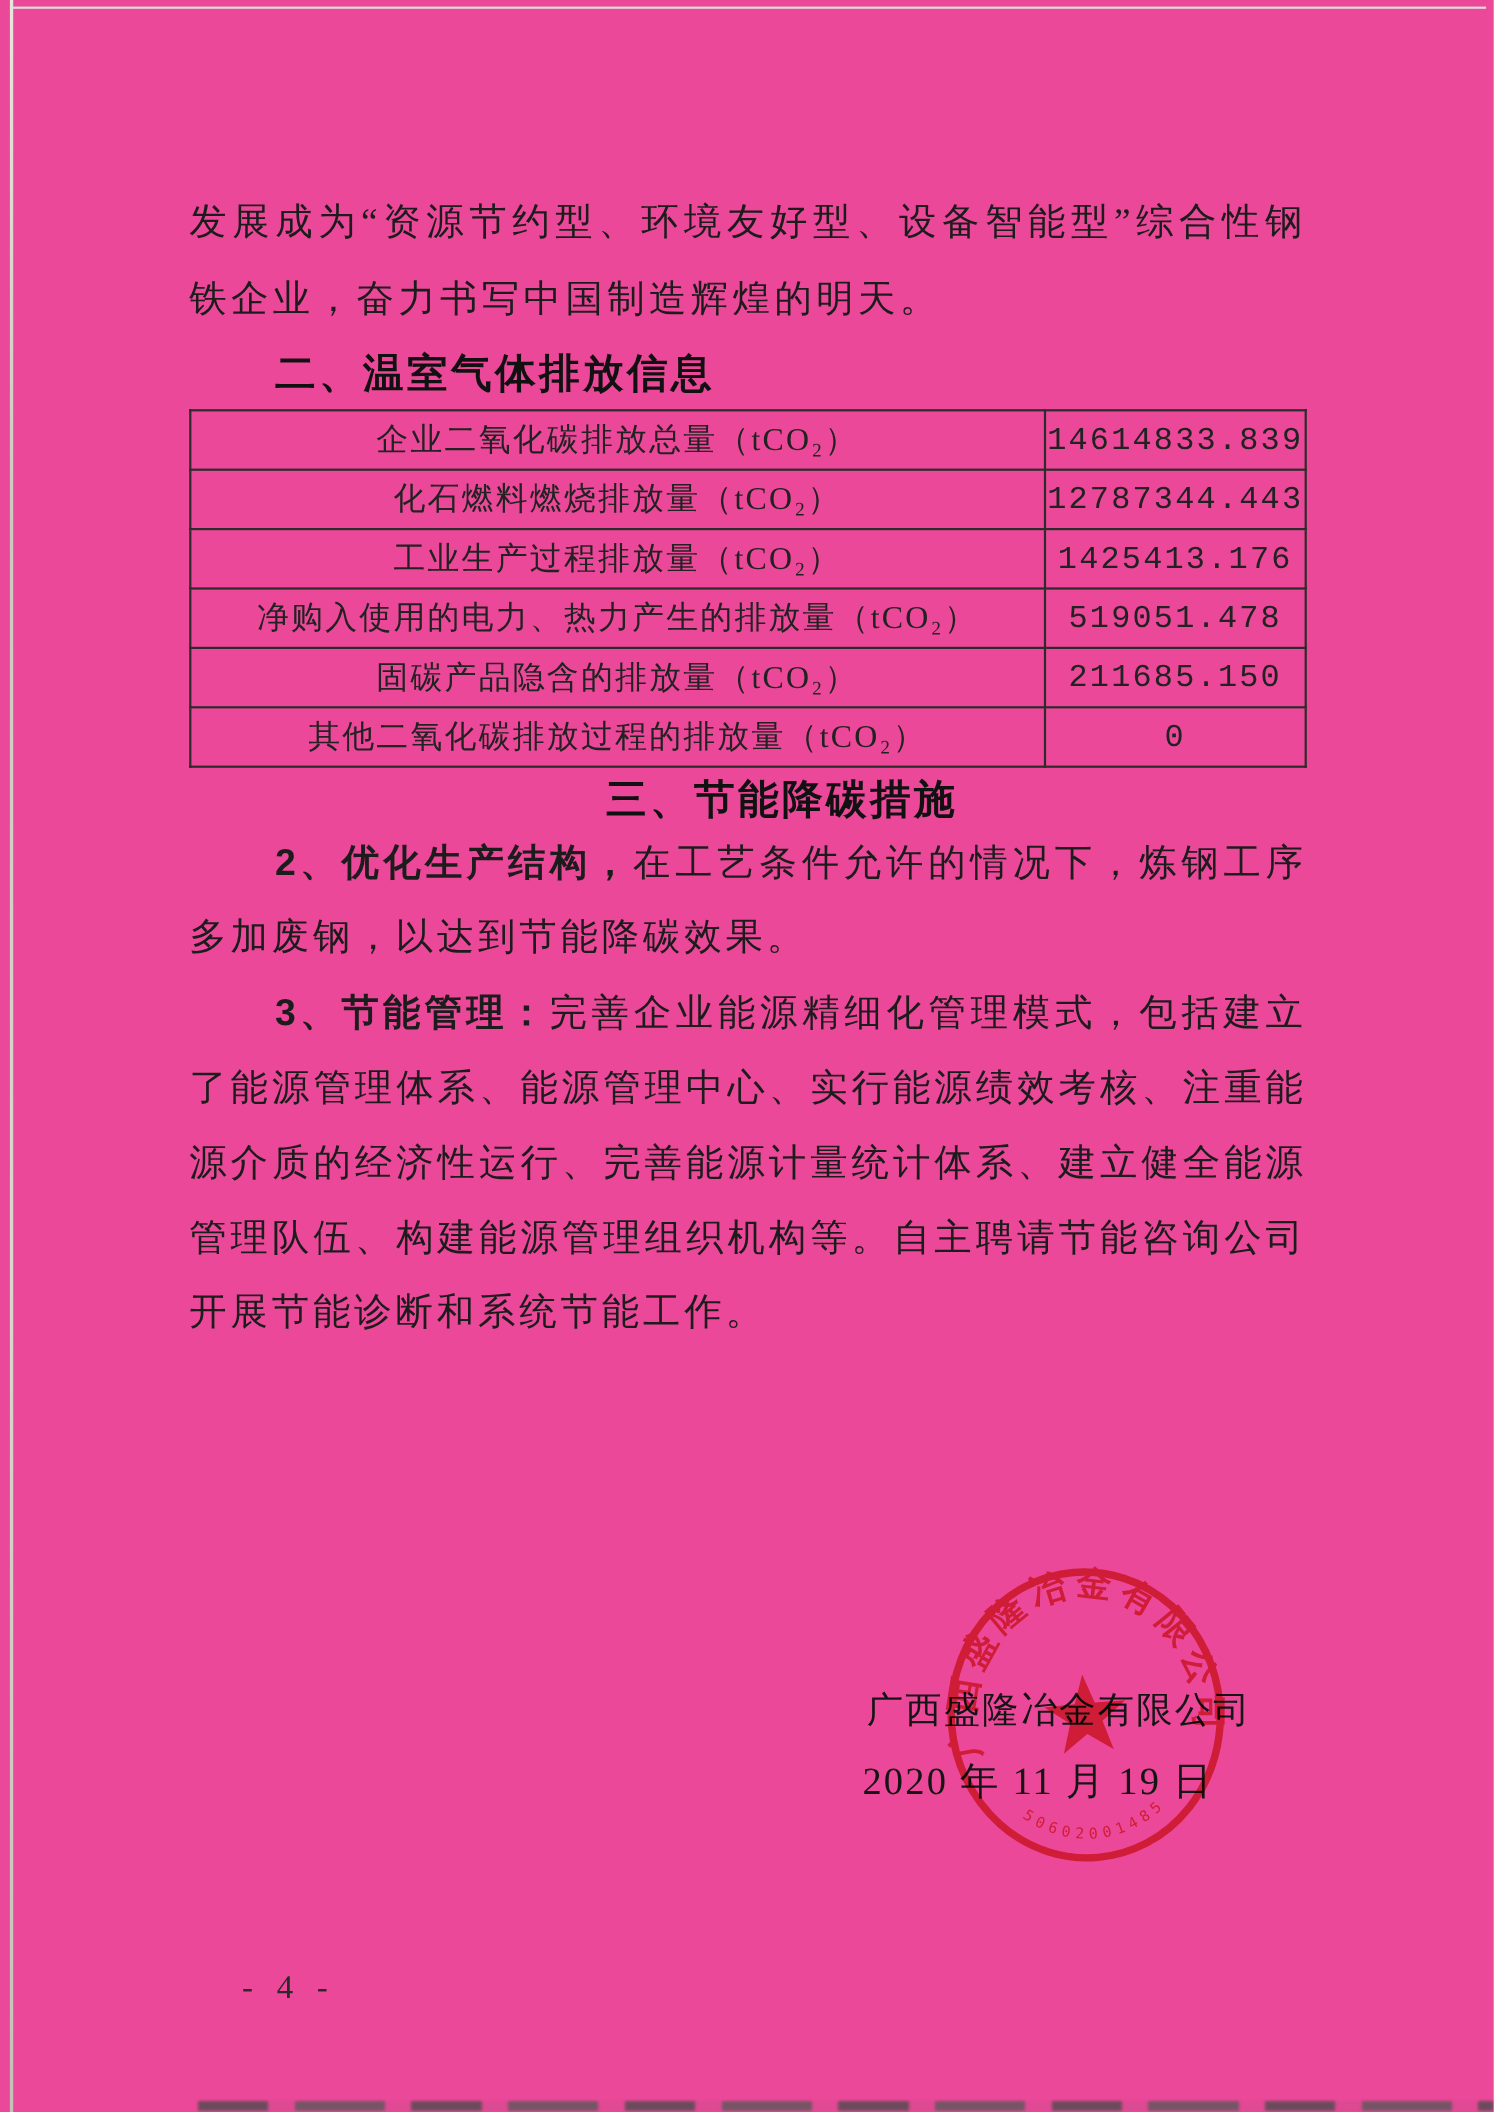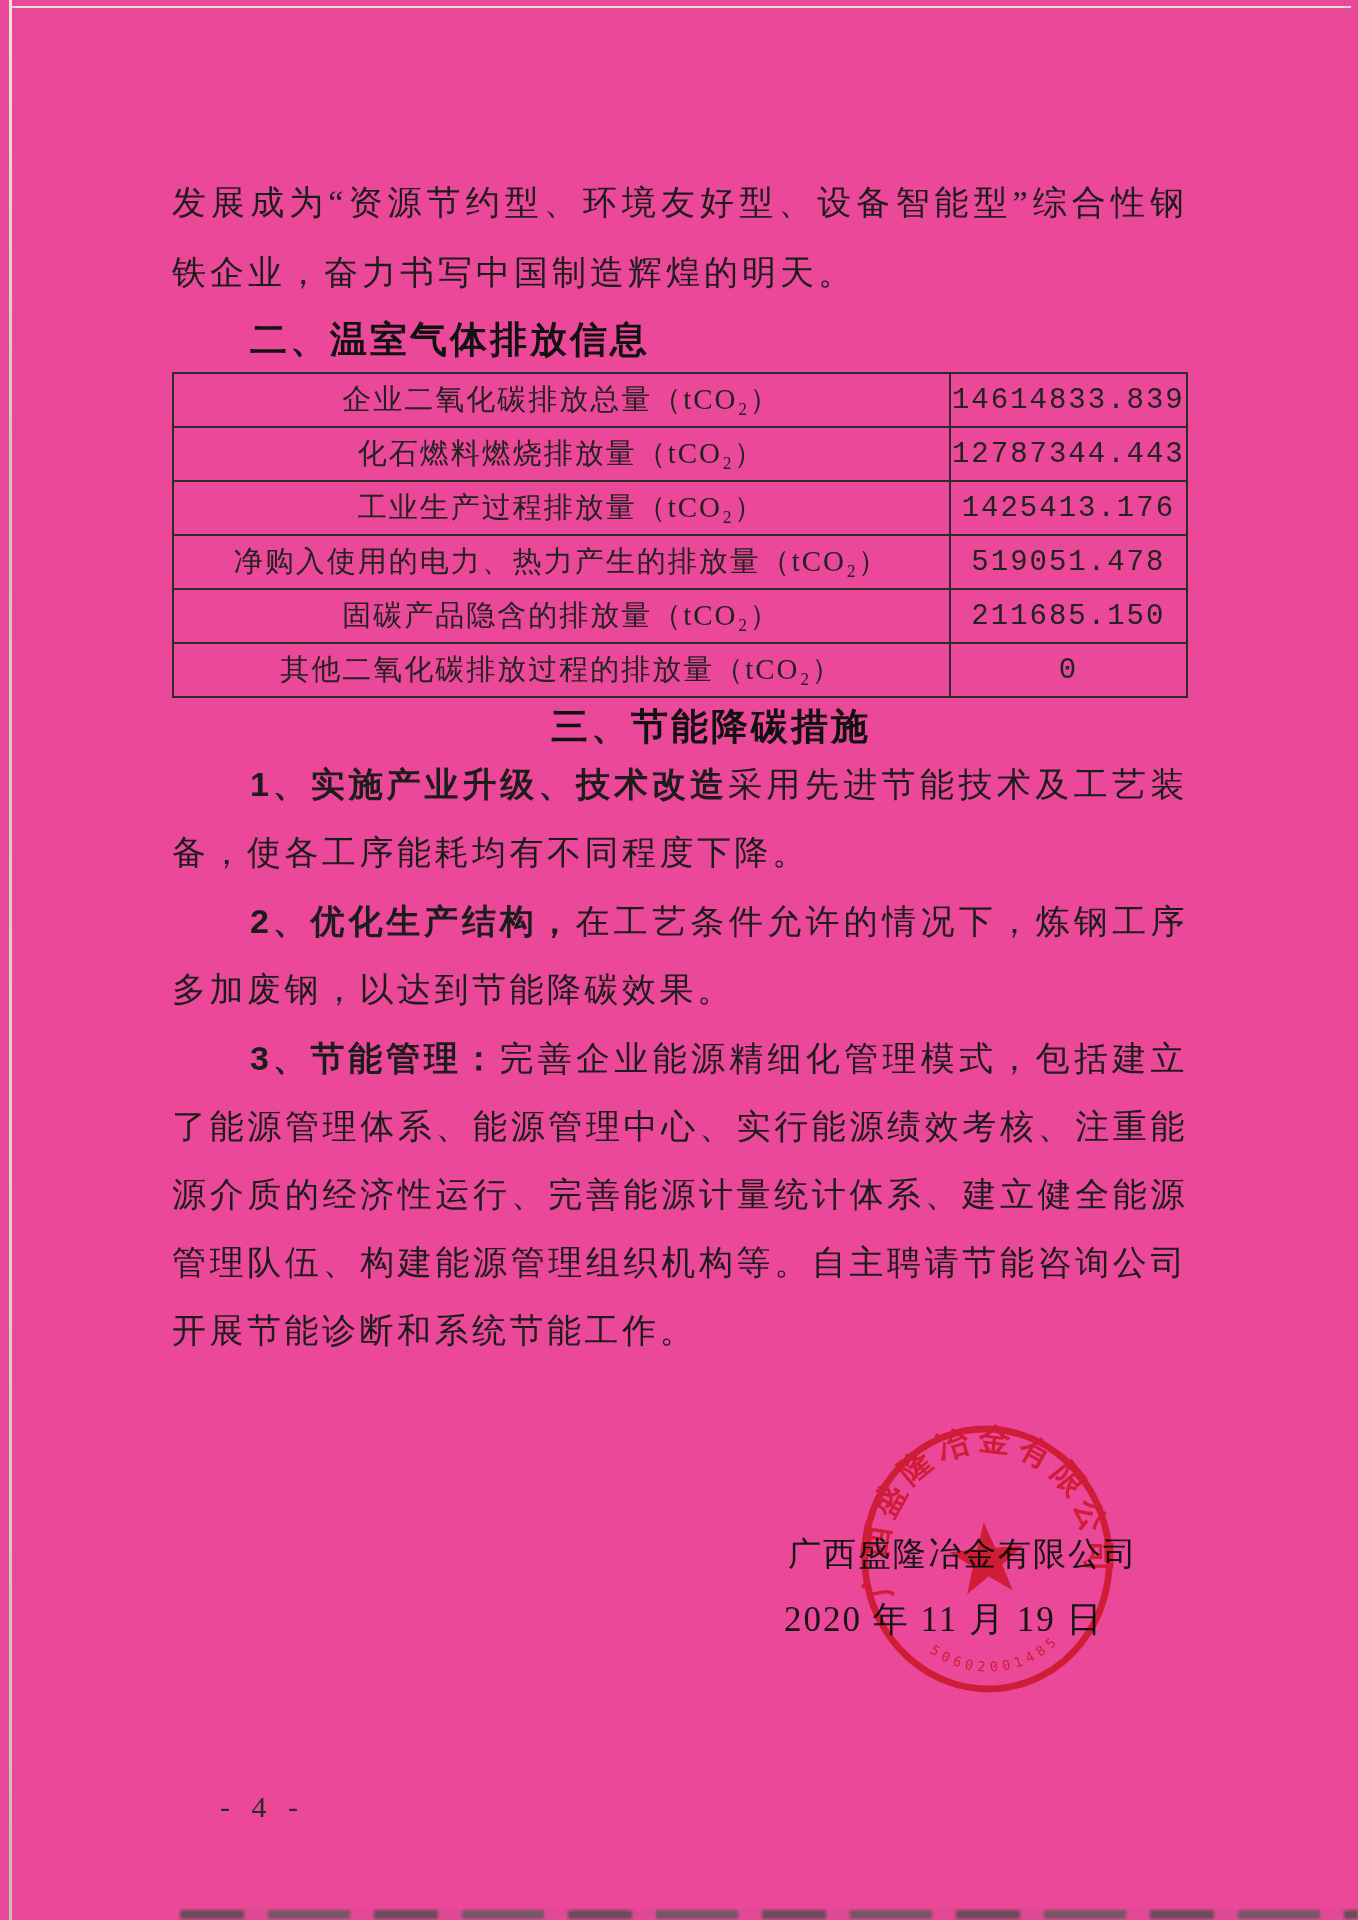--- a/index.html
+++ b/index.html
@@ -103,21 +103,20 @@
         <tr>
           <td class="lbl">其他二氧化碳排放过程的排放量（tCO₂）</td>
           <td class="val">0</td>
         </tr>
       </tbody>
     </table>
 
     <h3 class="sec">三、节能降碳措施</h3>
 
     <div class="measures">
-      <p><span class="lead">1、实施产业升级、技术改造</span><span>采用先进节能技术及工艺装备，使各工序能耗均有不同程度下降。</span></p>
       <p><span class="lead">2、优化生产结构，</span><span>在工艺条件允许的情况下，炼钢工序多加废钢，以达到节能降碳效果。</span></p>
       <p><span class="lead">3、节能管理：</span><span>完善企业能源精细化管理模式，包括建立了能源管理体系、能源管理中心、实行能源绩效考核、注重能源介质的经济性运行、完善能源计量统计体系、建立健全能源管理队伍、构建能源管理组织机构等。自主聘请节能咨询公司开展节能诊断和系统节能工作。</span></p>
     </div>
 
   </div>
 
   <div class="sig-company">广西盛隆冶金有限公司</div>
   <div class="sig-date">2020 年 11 月 19 日</div>
 
   <svg class="seal" viewBox="0 0 270 284" xmlns="http://www.w3.org/2000/svg">

